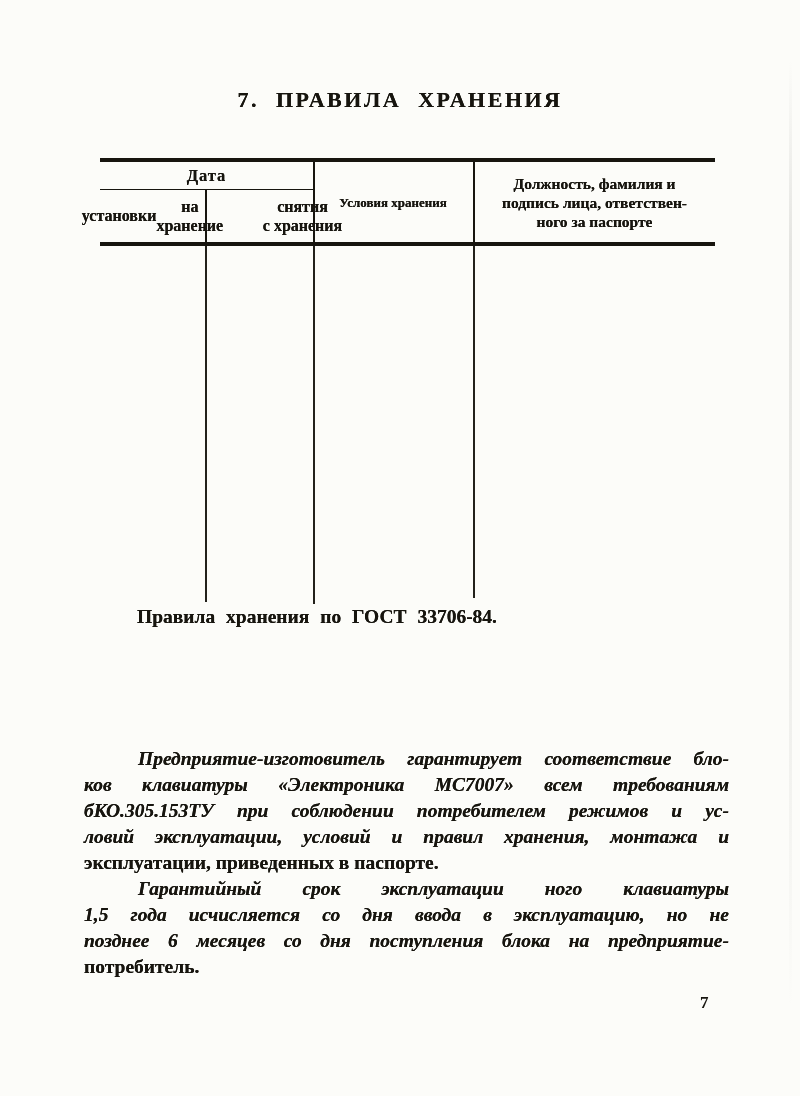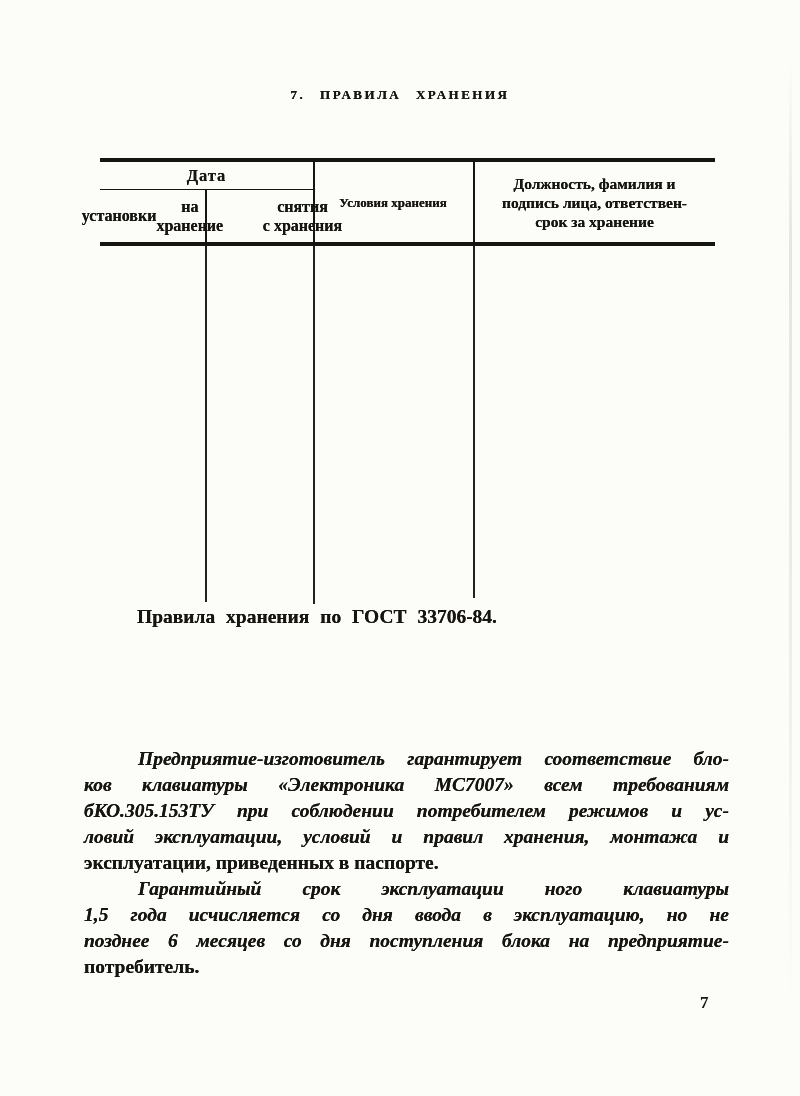--- a/index.html
+++ b/index.html
@@ -13,21 +13,21 @@
     background:var(--paper);
     font-family:"Liberation Serif", serif;
     color:var(--ink);
     overflow:hidden;
   }
   
   .sec-heading{
     position:absolute;left:0;width:800px;
     text-align:center;
     font-weight:bold;
-    font-size:13px;
+    font-size:22px;
     letter-spacing:2.5px;
     word-spacing:9px;
     text-shadow:0 0 .5px var(--ink);
   }
   #h7{top:87px;}
   #h8{top:692px;}
 
   
   .tbl{
     position:absolute;left:100px;top:158px;width:615px;
@@ -104,21 +104,21 @@
       <div class="cell c-sub2">
         <span>снятия</span>
         <span>с хранения</span>
       </div>
 
       <div class="cell c-cond">Условия хранения</div>
 
       <div class="cell c-resp">
         <span>Должность, фамилия и</span>
         <span>подпись лица, ответствен-</span>
-        <span>срок за хранение</span>
+        <span>ного за паспорте</span>
       </div>
 
       <div class="vline v1h"></div>
       <div class="vline v2h"></div>
       <div class="vline v3h"></div>
     </div>
 
     <div class="bdy">
       <div class="vline v1b"></div>
       <div class="vline v2b"></div>

